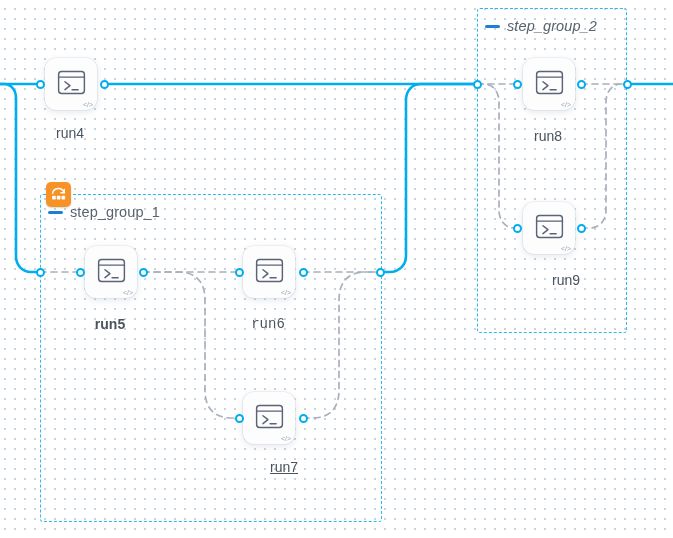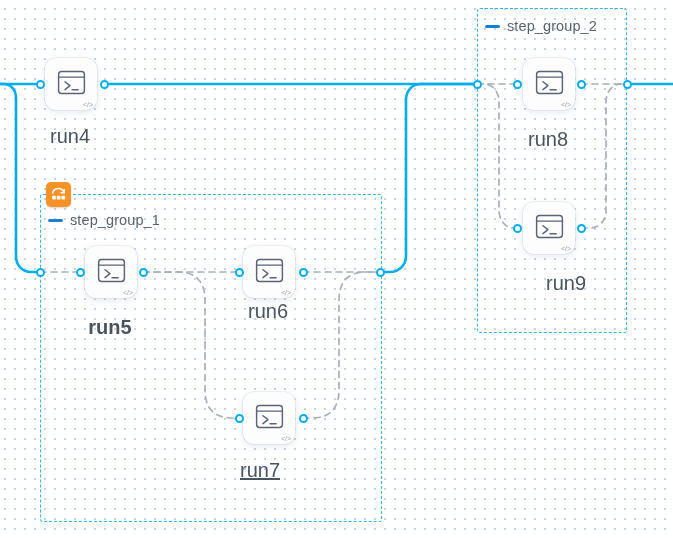--- a/index.html
+++ b/index.html
@@ -82,21 +82,21 @@
   .node .codebadge {
     position: absolute;
     right: 4px;
     bottom: 2px;
     font-size: 7px;
     color: #9aa4b0;
     line-height: 1;
   }
   .node-label {
     position: absolute;
-    font-size: 20px;
+    font-size: 14px;
     color: #4a545f;
     text-align: right;
     white-space: nowrap;
     transform: translateX(-50%);
   }
 
   
   .port {
     position: absolute;
     width: 9px;
@@ -126,35 +126,35 @@
       <path d="M 303 418 L 312 418 C 330 418 339 408 339 390 L 339 300 C 339 282 348 272 366 272 L 380 272" fill="none" stroke="#a9afbb" stroke-linecap="round" stroke-width="1.7" stroke-dasharray="6 5"></path>
       <path d="M 477 84 L 517 84" fill="none" stroke="#a9afbb" stroke-linecap="round" stroke-width="1.7" stroke-dasharray="6 5"></path>
       <path d="M 477 84 L 484 84 C 493 84 499 92 499 102 L 499 210 C 499 220 505 228 514 228 L 517 228" fill="none" stroke="#a9afbb" stroke-linecap="round" stroke-width="1.7" stroke-dasharray="6 5"></path>
       <path d="M 581 84 L 627 84" fill="none" stroke="#a9afbb" stroke-linecap="round" stroke-width="1.7" stroke-dasharray="6 5"></path>
       <path d="M 581 228 L 590 228 C 600 228 606 220 606 210 L 606 102 C 606 92 612 84 621 84 L 627 84" fill="none" stroke="#a9afbb" stroke-linecap="round" stroke-width="1.7" stroke-dasharray="6 5"></path>
       <path d="M 627 84 L 673 84" fill="none" stroke="#00aeef" stroke-linecap="round" stroke-width="2.6"></path>
     </svg>
 
   <div id="groups-layer">
       <div class="group-frame" style="left: 40px; top: 194px; width: 342px; height: 328px; border-color: rgb(43, 184, 238);"></div>
-      <div class="group-label" style="left: 48px; top: 204px; margin-top: 8px;">
+      <div class="group-label" style="left: 48px; top: 204px;">
         <span class="dash" style="background: rgb(29, 127, 212);"></span>
         <span class="gname" style="color: rgb(88, 99, 110);">step_group_1</span>
       </div>
       <div class="group-badge" style="left: 46px; top: 182px; background: rgb(247, 146, 38);">
         <svg width="19" height="19" viewBox="0 0 24 24" fill="none" stroke="#ffffff" stroke-width="1.9" stroke-linecap="round">
           <path d="M4.5 10.5 A7.5 7.5 0 0 1 19 9.4"></path>
           <path d="M19.3 5.6 L19.3 9.7 L15.2 9.7"></path>
           <rect x="4" y="13.6" width="4.6" height="4.6" rx="0.8" fill="#ffffff" stroke="none"></rect>
           <rect x="9.9" y="13.6" width="4.6" height="4.6" rx="0.8" fill="#ffffff" stroke="none"></rect>
           <rect x="15.8" y="13.6" width="4.6" height="4.6" rx="0.8" fill="#ffffff" stroke="none"></rect>
         </svg>
       </div>
       <div class="group-frame" style="left: 477px; top: 8px; width: 150px; height: 325px; border-color: rgb(43, 184, 238);"></div>
-      <div class="group-label" style="left: 485px; top: 18px;">
+      <div class="group-label" style="left: 485px; top: 18px; font-style: italic;">
         <span class="dash" style="background: rgb(29, 127, 212);"></span>
         <span class="gname" style="color: rgb(88, 99, 110);">step_group_2</span>
       </div>
     </div>
 
   <div id="nodes-layer">
       <div class="node" style="left: 45px; top: 58px;">
         <span><svg width="29" height="25" viewBox="0 0 30 26" fill="none" stroke="#5b6377" stroke-width="1.5" stroke-linecap="round" stroke-linejoin="round">
             <rect x="1.6" y="1.6" width="26.8" height="22.8" rx="3"></rect>
             <path d="M1.6 7.4 L28.4 7.4"></path>
@@ -176,31 +176,31 @@
       <div class="node-label" style="left: 110px; top: 316px; color: rgb(74, 84, 95); font-weight: bold;">run5</div>
       <div class="node" style="left: 243px; top: 246px;">
         <span><svg width="29" height="25" viewBox="0 0 30 26" fill="none" stroke="#5b6377" stroke-width="1.5" stroke-linecap="round" stroke-linejoin="round">
             <rect x="1.6" y="1.6" width="26.8" height="22.8" rx="3"></rect>
             <path d="M1.6 7.4 L28.4 7.4"></path>
             <path d="M8.2 12.2 L13.4 16.3 L8.2 20.4"></path>
             <path d="M15.6 20.6 L21.9 20.6"></path>
           </svg></span>
         <span class="codebadge">&lt;/&gt;</span>
       </div>
-      <div class="node-label" style="left: 268px; top: 300px; color: rgb(74, 84, 95);">run6</div>
+      <div class="node-label" style="left: 268px; top: 316px; color: rgb(74, 84, 95); font-family: Liberation Mono, monospace;">run6</div>
       <div class="node" style="left: 243px; top: 392px;">
         <span><svg width="29" height="25" viewBox="0 0 30 26" fill="none" stroke="#5b6377" stroke-width="1.5" stroke-linecap="round" stroke-linejoin="round">
             <rect x="1.6" y="1.6" width="26.8" height="22.8" rx="3"></rect>
             <path d="M1.6 7.4 L28.4 7.4"></path>
             <path d="M8.2 12.2 L13.4 16.3 L8.2 20.4"></path>
             <path d="M15.6 20.6 L21.9 20.6"></path>
           </svg></span>
         <span class="codebadge">&lt;/&gt;</span>
       </div>
-      <div class="node-label" style="left: 260px; top: 459px; color: rgb(74, 84, 95); text-decoration: underline;">run7</div>
+      <div class="node-label" style="left: 284px; top: 459px; color: rgb(74, 84, 95); text-decoration: underline;">run7</div>
       <div class="node" style="left: 523px; top: 58px;">
         <span><svg width="29" height="25" viewBox="0 0 30 26" fill="none" stroke="#5b6377" stroke-width="1.5" stroke-linecap="round" stroke-linejoin="round">
             <rect x="1.6" y="1.6" width="26.8" height="22.8" rx="3"></rect>
             <path d="M1.6 7.4 L28.4 7.4"></path>
             <path d="M8.2 12.2 L13.4 16.3 L8.2 20.4"></path>
             <path d="M15.6 20.6 L21.9 20.6"></path>
           </svg></span>
         <span class="codebadge">&lt;/&gt;</span>
       </div>
       <div class="node-label" style="left: 548px; top: 128px; color: rgb(74, 84, 95);">run8</div>

